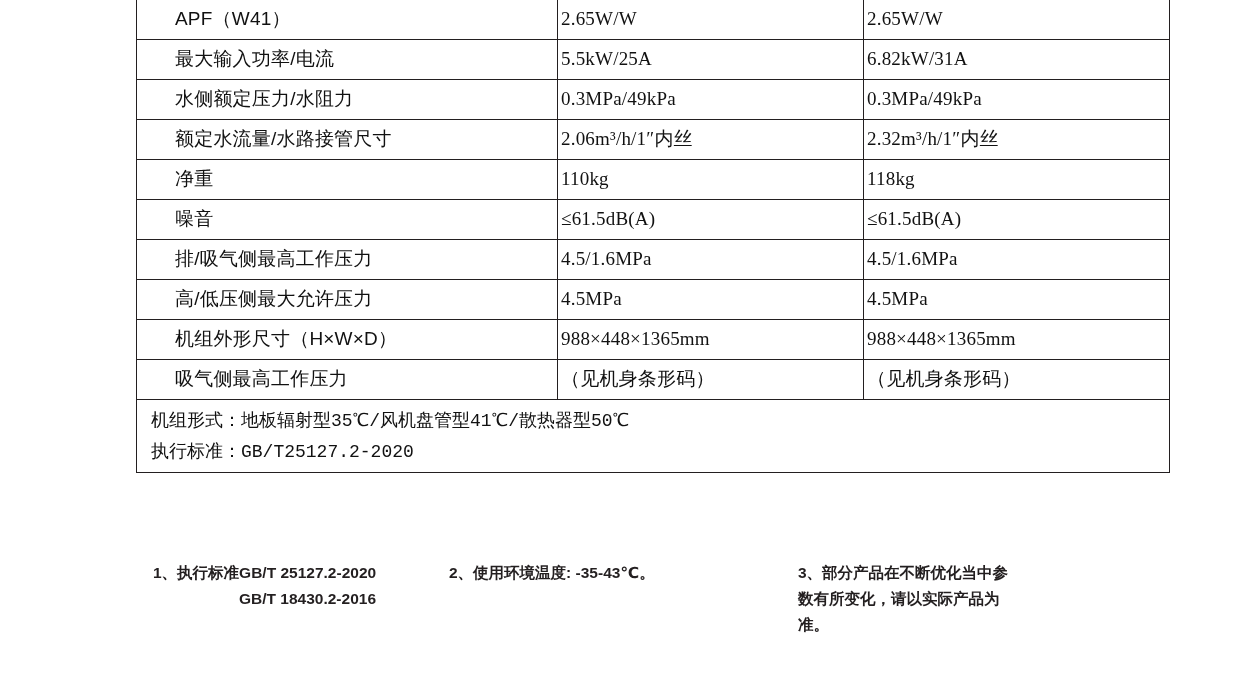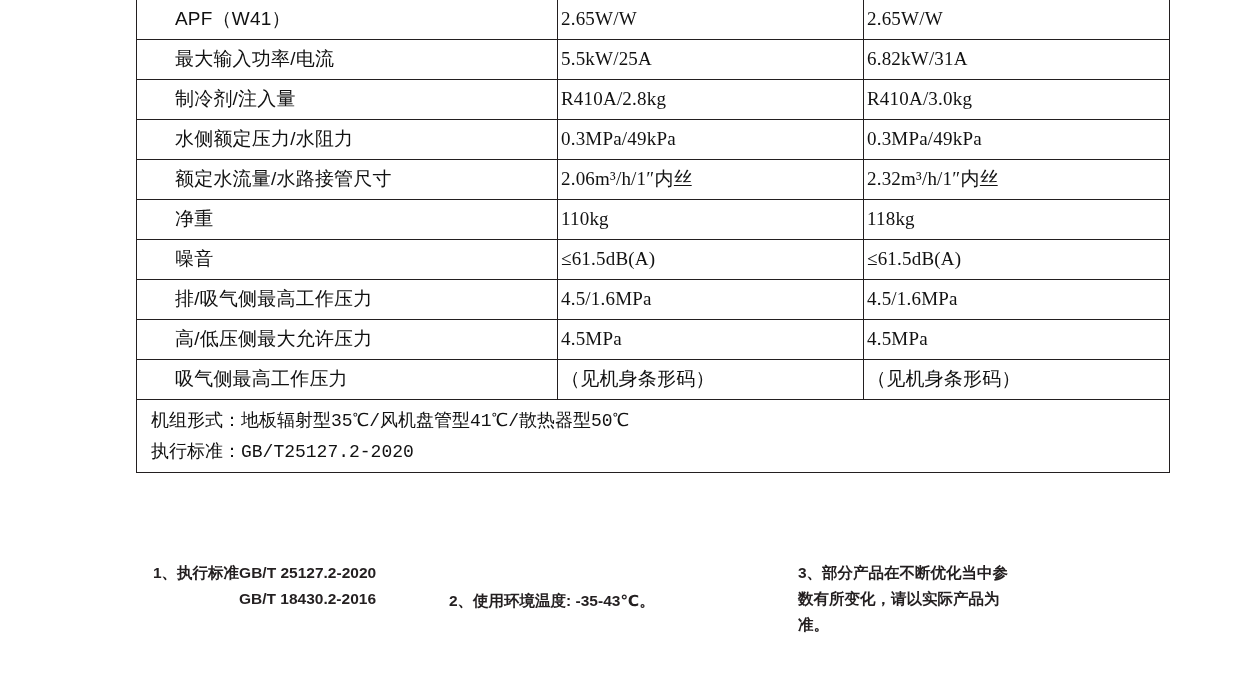--- a/index.html
+++ b/index.html
@@ -76,21 +76,21 @@
     font-family: "Liberation Sans", "DejaVu Sans", sans-serif;
     font-size: 15.5px;
     line-height: 26px;
     color: #231f20;
   }
   .note {
     position: absolute;
     font-weight: bold;
   }
   .note-1 { left: 17px;   top: 0;  width: 250px; }
-  .note-2 { left: 313px; top: 0;  width: 230px; margin-top: 28px; }
+  .note-2 { left: 313px; top: 0;  width: 230px; }
   .note-3 { left: 662px; top: 0;  width: 268px; }
 
   .note-1 .ln2 { padding-left: 86px; }
   .note-1 .ln3 { padding-left: 130px; }
 </style>
 </head>
 <body>
 
 <div class="sheet">
 
@@ -102,25 +102,20 @@
         <td class="col-val value-cell">2.65W/W</td>
         <td class="col-val value-cell">2.65W/W</td>
       </tr>
 
       <tr class="spec-row">
         <td class="col-label label-cell">最大输入功率/电流</td>
         <td class="col-val value-cell">5.5kW/25A</td>
         <td class="col-val value-cell">6.82kW/31A</td>
       </tr>
 
-      <tr class="spec-row">
-        <td class="col-label label-cell">制冷剂/注入量</td>
-        <td class="col-val value-cell">R410A/2.8kg</td>
-        <td class="col-val value-cell">R410A/3.0kg</td>
-      </tr>
 
       <tr class="spec-row">
         <td class="col-label label-cell">水侧额定压力/水阻力</td>
         <td class="col-val value-cell">0.3MPa/49kPa</td>
         <td class="col-val value-cell">0.3MPa/49kPa</td>
       </tr>
 
       <tr class="spec-row">
         <td class="col-label label-cell">额定水流量/水路接管尺寸</td>
         <td class="col-val value-cell">2.06m³/h/1″内丝</td>
@@ -145,20 +140,25 @@
         <td class="col-val value-cell">4.5/1.6MPa</td>
         <td class="col-val value-cell">4.5/1.6MPa</td>
       </tr>
 
       <tr class="spec-row">
         <td class="col-label label-cell">高/低压侧最大允许压力</td>
         <td class="col-val value-cell">4.5MPa</td>
         <td class="col-val value-cell">4.5MPa</td>
       </tr>
 
+      <tr class="spec-row">
+        <td class="col-label label-cell">机组外形尺寸（H×W×D）</td>
+        <td class="col-val value-cell">988×448×1365mm</td>
+        <td class="col-val value-cell">988×448×1365mm</td>
+      </tr>
 
       <tr class="spec-row">
         <td class="col-label label-cell">吸气侧最高工作压力</td>
         <td class="col-val value-cell">（见机身条形码）</td>
         <td class="col-val value-cell">（见机身条形码）</td>
       </tr>
 
       <tr class="footer-row">
         <td colspan="3">
           <div>机组形式：地板辐射型35℃/风机盘管型41℃/散热器型50℃</div>

